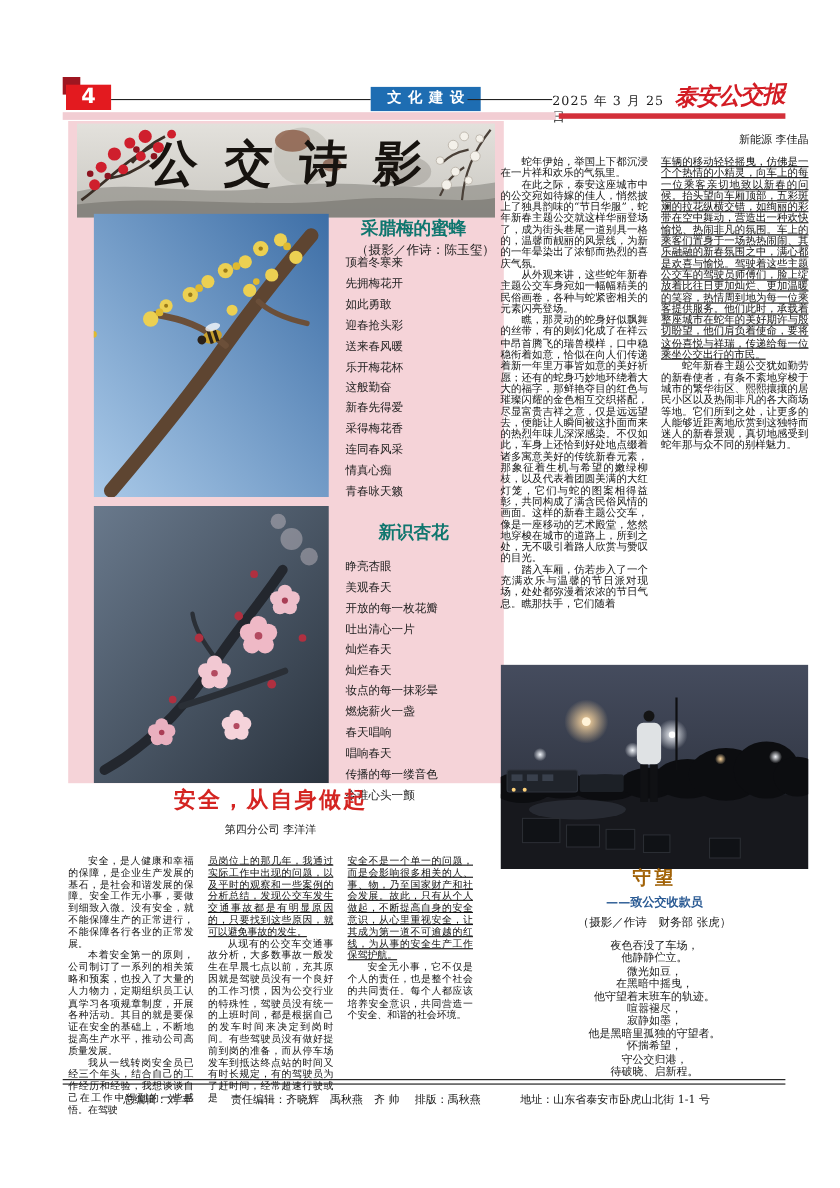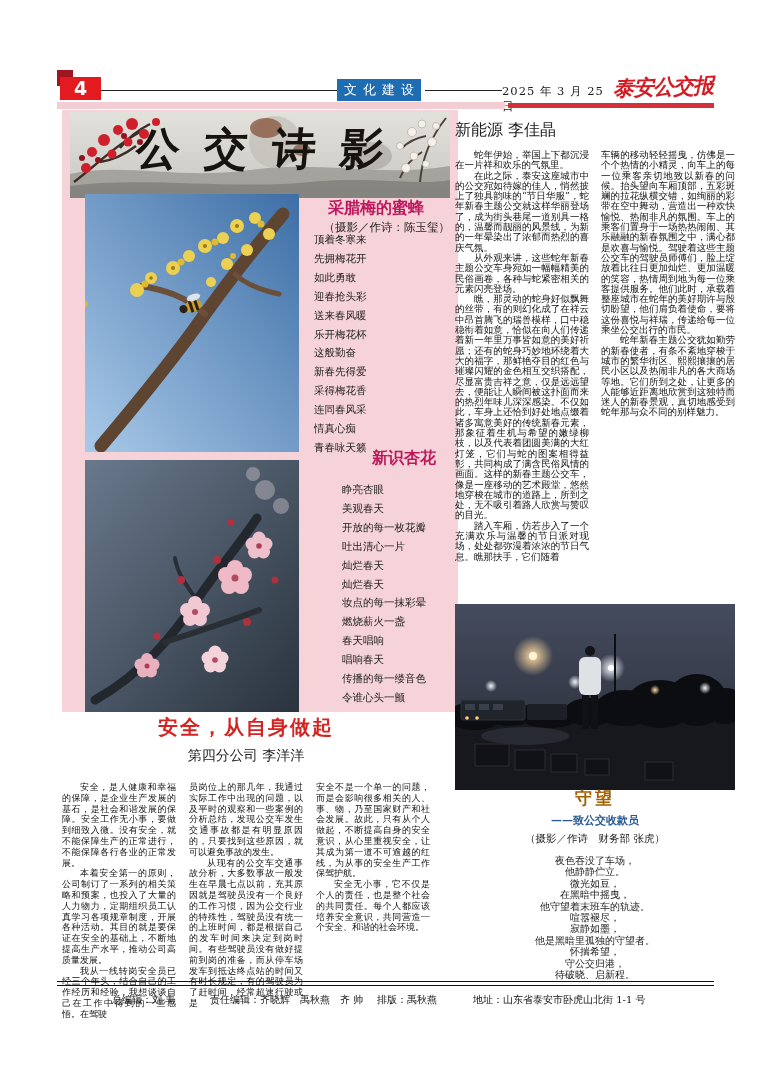--- a/index.html
+++ b/index.html
@@ -6,60 +6,60 @@
   .page{position:relative;width:764px;height:1080px;background:#ffffff;overflow:hidden;
         font-family:"DejaVu Serif","Liberation Serif",serif;color:#1c1c1c;}
   
   .accent-sq{position:absolute;left:57px;top:70px;width:16px;height:16px;background:#9e1620;}
   .pagenum{position:absolute;left:60px;top:77px;width:41px;height:23px;background:#e31a1f;
            color:#fff;font-family:"DejaVu Sans","Liberation Sans",sans-serif;font-weight:bold;
            font-size:19px;line-height:23px;text-align:center;}
   .rule{position:absolute;height:0;border-top:1.5px solid #222;}
   .rule-l{left:101px;top:90px;width:236px;}
   .rule-r{left:425px;top:90px;width:77px;}
-  .section-box{position:absolute;left:337px;top:79px;width:84px;height:22px;background:#1e6db2;
-           color:#fff;font-family:"DejaVu Sans","Liberation Sans",sans-serif;font-weight:normal;
+  .section-box{position:absolute;left:337px;top:79px;width:100px;height:22px;background:#1e6db2;
+           color:#fff;font-family:"DejaVu Sans","Liberation Sans",sans-serif;font-weight:bold;
            font-size:13px;line-height:22px;text-align:center;letter-spacing:6px;text-indent:6px;}
   .date{position:absolute;left:502px;top:84px;width:112px;font-size:11.5px;letter-spacing:1px;}
   .masthead{position:absolute;left:612px;top:71px;width:102px;height:32px;color:#d31c24;
            font-family:"DejaVu Serif",serif;font-weight:bold;font-style:italic;font-size:21px;
            line-height:32px;text-align:center;transform:rotate(-2deg);letter-spacing:-1px;}
   .strip-pink{position:absolute;left:57px;top:102px;width:448px;height:7px;background:#f2cdd3;}
   .strip-red{position:absolute;left:508px;top:103px;width:206px;height:5px;background:#d3303a;}
   
   .poetry{position:absolute;left:62px;top:110px;width:396px;height:602px;background:#f5d3d8;}
   .banner{position:absolute;left:8px;top:2px;width:380px;height:86px;overflow:hidden;}
   .banner svg{position:absolute;left:0;top:0;}
   .banner-title{position:absolute;left:0;top:8px;width:100%;text-align:center;
            font-family:"DejaVu Serif",serif;font-weight:bold;font-size:44px;color:#17130f;
            letter-spacing:24px;text-indent:24px;transform:skewX(-5deg);}
   .credit{position:absolute;right:8px;top:110px;font-size:11.5px;color:#222;}
   .photo{position:absolute;overflow:hidden;}
   .photo svg{display:block;}
   .photo1{left:23px;top:84px;width:214px;height:258px;}
   .photo2{left:23px;top:350px;width:214px;height:252px;}
   .poem{position:absolute;left:238px;width:152px;}
-  .poem1{top:88px;}  .poem2{top:338px;padding-left:28px;}
-  .poem-title{text-align:center;color:#be185d;font-family:"DejaVu Sans","Liberation Sans",sans-serif;
+  .poem1{top:88px;}  .poem2{top:364px;}
+  .poem-title{text-align:center;color:#0f766e;font-family:"DejaVu Sans","Liberation Sans",sans-serif;
            font-weight:bold;font-size:16px;}
   .poem-lines{margin-top:11px;padding-left:14px;font-size:10.5px;line-height:18.9px;color:#222;}
   
   .safety{position:absolute;left:62px;top:714px;width:368px;}
   .a-title{text-align:center;color:#d42421;font-family:Liberation Serif, serif;
            font-weight:bold;font-size:20px;letter-spacing:2px;}
-  .a-byline{text-align:center;font-size:14px;margin-top:6px;}
+  .a-byline{text-align:center;font-size:10px;margin-top:6px;}
   .cols3{display:flex;gap:13px;margin-top:17px;}
   .cols3 .acol{flex:1;font-size:9px;line-height:10.8px;text-align:justify;color:#111;}
   .acol p{margin:0;text-indent:2em;}
-  .cont p:first-child{text-indent:0;}
+  .cont p:first-child{text-indent:0;text-decoration:underline;}
   
   .spring{position:absolute;left:455px;top:113px;width:280px;}
   .s-title{text-align:center;color:#d42421;font-family:"DejaVu Sans","Liberation Sans",sans-serif;
            font-weight:bold;font-size:21px;letter-spacing:1px;}
-  .s-byline{text-align:left;font-size:16px;margin-top:7px;}
+  .s-byline{text-align:right;font-size:10px;margin-top:7px;}
   .cols2{display:flex;gap:12px;margin-top:9px;}
   .cols2 .acol{flex:1;font-size:9.5px;line-height:10.3px;text-align:justify;color:#111;}
   .photo3{left:455px;top:604px;width:280px;height:186px;}
   
   .watch{position:absolute;left:455px;top:787px;width:280px;text-align:center;}
   .w-title{color:#a16207;font-family:"DejaVu Sans","Liberation Sans",sans-serif;font-weight:bold;font-size:17px;letter-spacing:3px;}
   .w-sub{color:#2a5a93;font-size:11px;margin-top:3px;font-weight:bold;}
   .w-credit{font-size:10.5px;margin-top:4px;color:#222;}
   .w-lines{margin-top:9px;font-size:10px;line-height:11.4px;color:#1a1a1a;}
   

